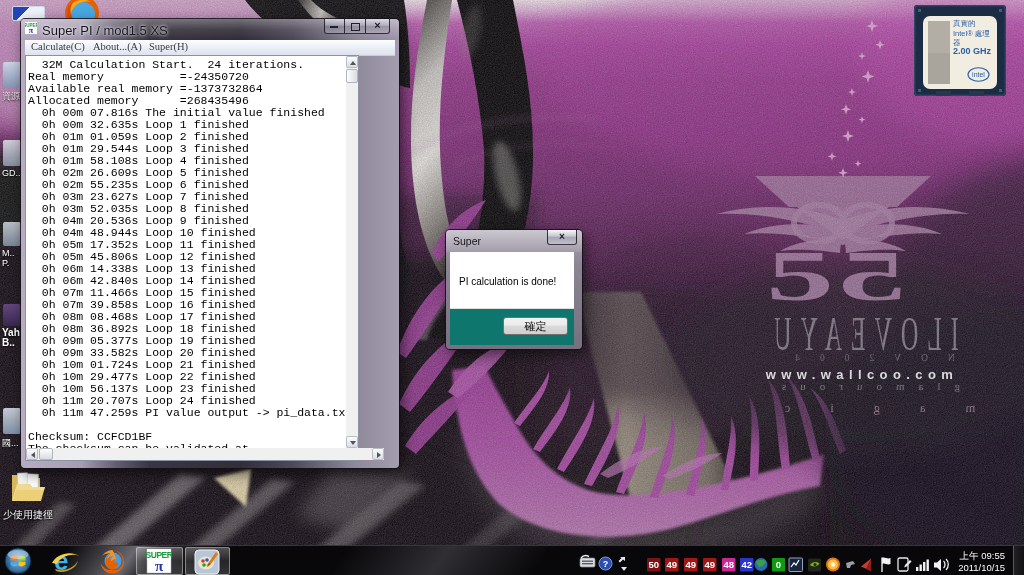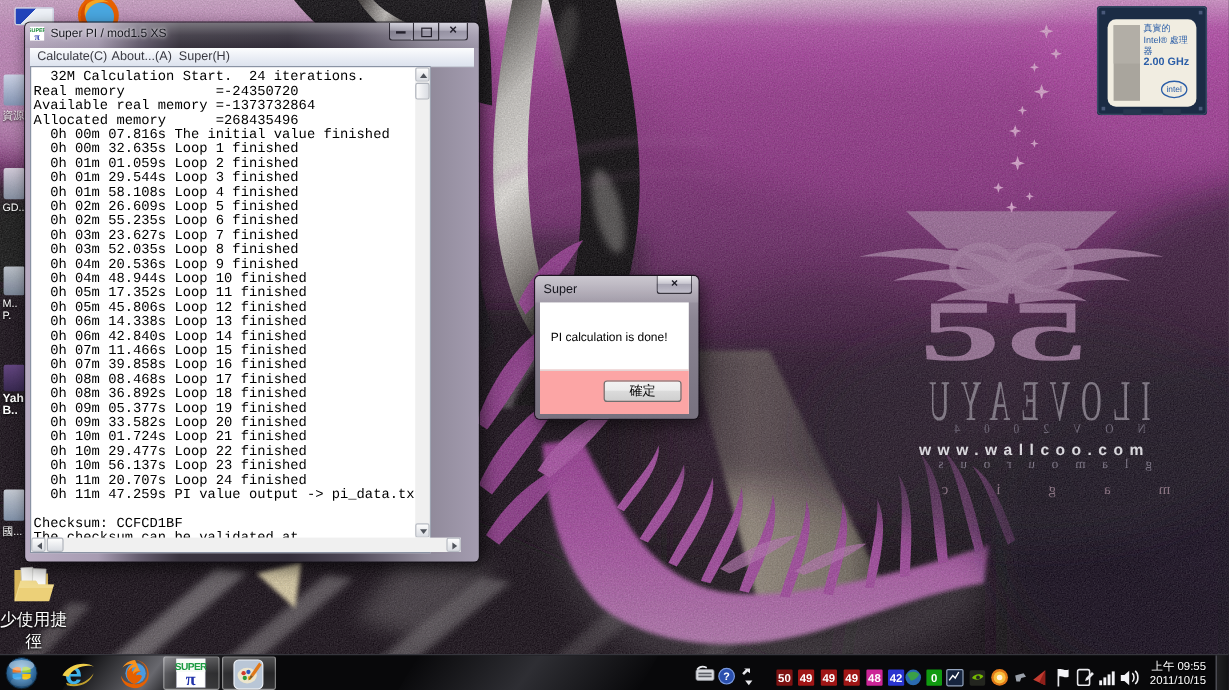--- a/index.html
+++ b/index.html
@@ -232,21 +232,21 @@
 <div class="abs" style="left:3px;top:408px;width:18px;height:26px;background:linear-gradient(180deg,#dfe6ef,#8fa3bd);opacity:.85;border-radius:2px;"></div>
 <div class="abs" style="left:2px;top:437px;width:20px;overflow:hidden;color:#fff;font-size:9px;text-shadow:0 1px 2px #000;white-space:nowrap;">國...</div>
 
 <svg class="abs" style="left:10px;top:468px" width="36" height="40" viewBox="0 0 36 40">
   <path d="M2,7 L13,7 L16,10 L30,10 L30,32 L2,32 Z" fill="#d9b75c"></path>
   <rect x="8" y="5" width="10" height="25" fill="#f4f4f2" stroke="#c8c8c4" stroke-width="0.6" transform="rotate(-3 13 17)"></rect>
   <rect x="17" y="6" width="11" height="25" fill="#fbfbfa" stroke="#cfcfcc" stroke-width="0.6" transform="rotate(2 22 18)"></rect>
   <path d="M2,33 L7,16 L20,16 L22,19 L35,19 L31,33 Z" fill="#ecd078"></path>
   <path d="M2,33 L7,16 L20,16 L22,19 L35,19 L34,22 L6,22 L3,33 Z" fill="#f4e09a" opacity="0.7"></path>
 </svg>
-<div class="abs" style="left:0px;top:508px;width:56px;text-align:center;color:#fff;font-size:14px;text-shadow:0 1px 2px #000,0 0 3px #000;">少使用捷徑</div>
+<div class="abs" style="left:0px;top:508px;width:56px;text-align:center;color:#fff;font-size:10px;text-shadow:0 1px 2px #000,0 0 3px #000;">少使用捷徑</div>
 
 <svg class="abs" style="left:914px;top:5px" width="92" height="91" viewBox="0 0 92 91">
   <rect x="0" y="0" width="92" height="91" rx="3" fill="#1b2c45"></rect>
   <rect x="0.8" y="0.8" width="90.4" height="89.4" rx="3" fill="none" stroke="#3c4f6a" stroke-width="1"></rect>
   <rect x="22" y="86" width="15" height="5" fill="#26374f"></rect>
   <rect x="55" y="86" width="15" height="5" fill="#26374f"></rect>
   <rect x="4" y="4" width="3" height="3" fill="#49597a"></rect>
   <rect x="85" y="4" width="3" height="3" fill="#49597a"></rect>
   <rect x="4" y="84" width="3" height="3" fill="#49597a"></rect>
   <rect x="85" y="84" width="3" height="3" fill="#49597a"></rect>
@@ -266,33 +266,33 @@
 <div class="abs" id="spwin" style="left:21px;top:19px;width:378px;height:449px;border-radius:4px;
   background:linear-gradient(90deg,#b9acc2 0%,#a79cb2 16%,#665e70 25%,#3a3540 34%,#332e3a 58%,#4f4958 72%,#8e8898 88%,#a49cb0 100%);
   box-shadow:0 0 0 1px rgba(20,16,24,.85), 3px 5px 14px rgba(0,0,0,.6);">
 
   <div class="abs" style="left:0;top:0;width:100%;height:21px;border-radius:4px 4px 0 0;background:linear-gradient(180deg,rgba(255,255,255,.32),rgba(255,255,255,.08) 50%,rgba(0,0,0,.05));"></div>
   <svg class="abs" style="left:4px;top:3px" width="12" height="12" viewBox="0 0 12 12">
     <rect width="12" height="12" fill="#fff"></rect>
     <text x="6" y="5" text-anchor="middle" font-size="4.5" font-weight="bold" fill="#1a8a3a" font-family="Liberation Sans">SUPER</text>
     <text x="6" y="11" text-anchor="middle" font-size="8" font-weight="bold" fill="#2233aa" font-family="Liberation Serif">π</text>
   </svg>
-  <div class="abs" style="left:21px;top:4px;font-size:10px;color:#15151d;text-shadow:0 0 4px rgba(255,255,255,.9),0 0 2px rgba(255,255,255,.7);">Super PI / mod1.5 XS</div>
+  <div class="abs" style="left:21px;top:4px;font-size:13px;color:#15151d;text-shadow:0 0 4px rgba(255,255,255,.9),0 0 2px rgba(255,255,255,.7);">Super PI / mod1.5 XS</div>
 
   <div class="abs" style="left:303px;top:0px;width:66px;height:15px;display:flex;">
     <div style="width:21px;height:15px;background:linear-gradient(180deg,rgba(235,235,245,.65),rgba(190,190,205,.4) 45%,rgba(120,120,140,.35) 50%,rgba(185,185,200,.45));border:1px solid rgba(25,22,32,.85);border-top:none;border-radius:0 0 0 3px;box-sizing:border-box;position:relative;">
           <span style="position:absolute;left:5px;top:7px;width:8px;height:2px;background:#23202c;"></span>
         </div>
     <div style="width:21px;height:15px;background:linear-gradient(180deg,rgba(235,235,245,.65),rgba(190,190,205,.4) 45%,rgba(120,120,140,.35) 50%,rgba(185,185,200,.45));border:1px solid rgba(25,22,32,.85);border-top:none;border-left:none;box-sizing:border-box;position:relative;">
           <span style="position:absolute;left:6px;top:4px;width:7px;height:6px;border:1px solid #23202c;"></span>
         </div>
     <div style="width:24px;height:15px;background:linear-gradient(180deg,rgba(235,235,245,.65),rgba(190,190,205,.4) 45%,rgba(120,120,140,.35) 50%,rgba(185,185,200,.45));border:1px solid rgba(25,22,32,.85);border-top:none;border-left:none;border-radius:0 0 3px 0;box-sizing:border-box;color:#23202c;font-size:11px;font-weight:bold;text-align:center;line-height:13px;">×</div>
   </div>
 
-  <div class="abs" style="left:4px;top:21px;width:370px;height:15px;background:linear-gradient(180deg,#fcfdfe,#e8ecf4 60%,#dde3ee);border-bottom:1px solid #c8cdd8;font-size:10.5px;color:#3a3a42;">
+  <div class="abs" style="left:4px;top:21px;width:370px;height:15px;background:linear-gradient(180deg,#fcfdfe,#e8ecf4 60%,#dde3ee);border-bottom:1px solid #c8cdd8;font-size:10.5px;color:#3a3a42;font-family:Liberation Serif, serif;">
     <span style="position:absolute;left:6px;top:1px;">Calculate(C)</span>
     <span style="position:absolute;left:68px;top:1px;text-align:right;">About...(A)</span>
     <span style="position:absolute;left:124px;top:1px;">Super(H)</span>
   </div>
 
   <div class="abs" style="left:4px;top:36px;width:334px;height:406px;background:#fff;border:1px solid #8a93a4;box-sizing:border-box;">
     <pre style="position:absolute;left:2px;top:3px;margin:0;font-family:'Liberation Mono',monospace;font-size:11.5px;line-height:12px;color:#000;">  32M Calculation Start.  24 iterations.
 Real memory           =-24350720
 Available real memory =-1373732864
 Allocated memory      =268435496
@@ -350,21 +350,21 @@
 </div>
 
 <div class="abs" id="dlg" style="left:446px;top:230px;width:136px;height:119px;border-radius:4px;
   background:linear-gradient(180deg,#a9a2b0,#8b8593 30%,#77717f);
   box-shadow:0 0 0 1px rgba(20,16,24,.9), 3px 5px 14px rgba(0,0,0,.55);">
   <div class="abs" style="left:0;top:0;width:100%;height:22px;border-radius:4px 4px 0 0;background:linear-gradient(180deg,rgba(255,255,255,.4),rgba(255,255,255,.1));"></div>
   <div class="abs" style="left:7px;top:5px;font-size:10.5px;color:#15151d;">Super</div>
   <div class="abs" style="right:5px;top:0;width:30px;height:15px;background:linear-gradient(180deg,rgba(255,255,255,.85),rgba(205,205,215,.5) 45%,rgba(135,135,155,.4) 50%,rgba(205,205,218,.55));border:1px solid rgba(25,22,32,.85);border-top:none;border-radius:0 0 3px 3px;box-sizing:border-box;text-align:center;font-size:10px;font-weight:bold;color:#1a1a24;line-height:13px;">×</div>
   <div class="abs" style="left:4px;top:22px;width:124px;height:93px;background:#fff;">
     <div style="position:absolute;left:9px;top:24px;font-size:10px;color:#000;">PI calculation is done!</div>
-    <div style="position:absolute;left:0;bottom:0;width:100%;height:37px;background:#fca5a5;border-top:1px solid #dfdfdf;box-sizing:border-box;">
+    <div style="position:absolute;left:0;bottom:0;width:100%;height:37px;background:#0f766e;border-top:1px solid #dfdfdf;box-sizing:border-box;">
       <div style="position:absolute;right:6px;top:8px;width:65px;height:18px;border:1px solid #707070;border-radius:3px;background:linear-gradient(180deg,#f2f2f2,#ebebeb 45%,#dbdbdb 50%,#cfcfcf);box-sizing:border-box;text-align:center;font-size:11px;color:#000;line-height:16px;">確定</div>
     </div>
   </div>
 </div>
 
 <div class="abs" id="taskbar" style="left:0;top:545px;width:1024px;height:30px;background:#08080a;border-top:1px solid rgba(110,110,125,.45);box-sizing:border-box;overflow:hidden;">
   <div class="abs" style="left:60px;top:0;width:150px;height:30px;background:linear-gradient(100deg,transparent,rgba(200,200,210,.5) 45%,rgba(200,200,210,.15) 60%,transparent);transform:skewX(-30deg);"></div>
   <div class="abs" style="left:340px;top:0;width:200px;height:30px;background:linear-gradient(100deg,transparent,rgba(160,160,175,.25) 50%,transparent);transform:skewX(-30deg);"></div>
 
   <svg class="abs" style="left:4px;top:1px" width="28" height="28" viewBox="0 0 28 28">

